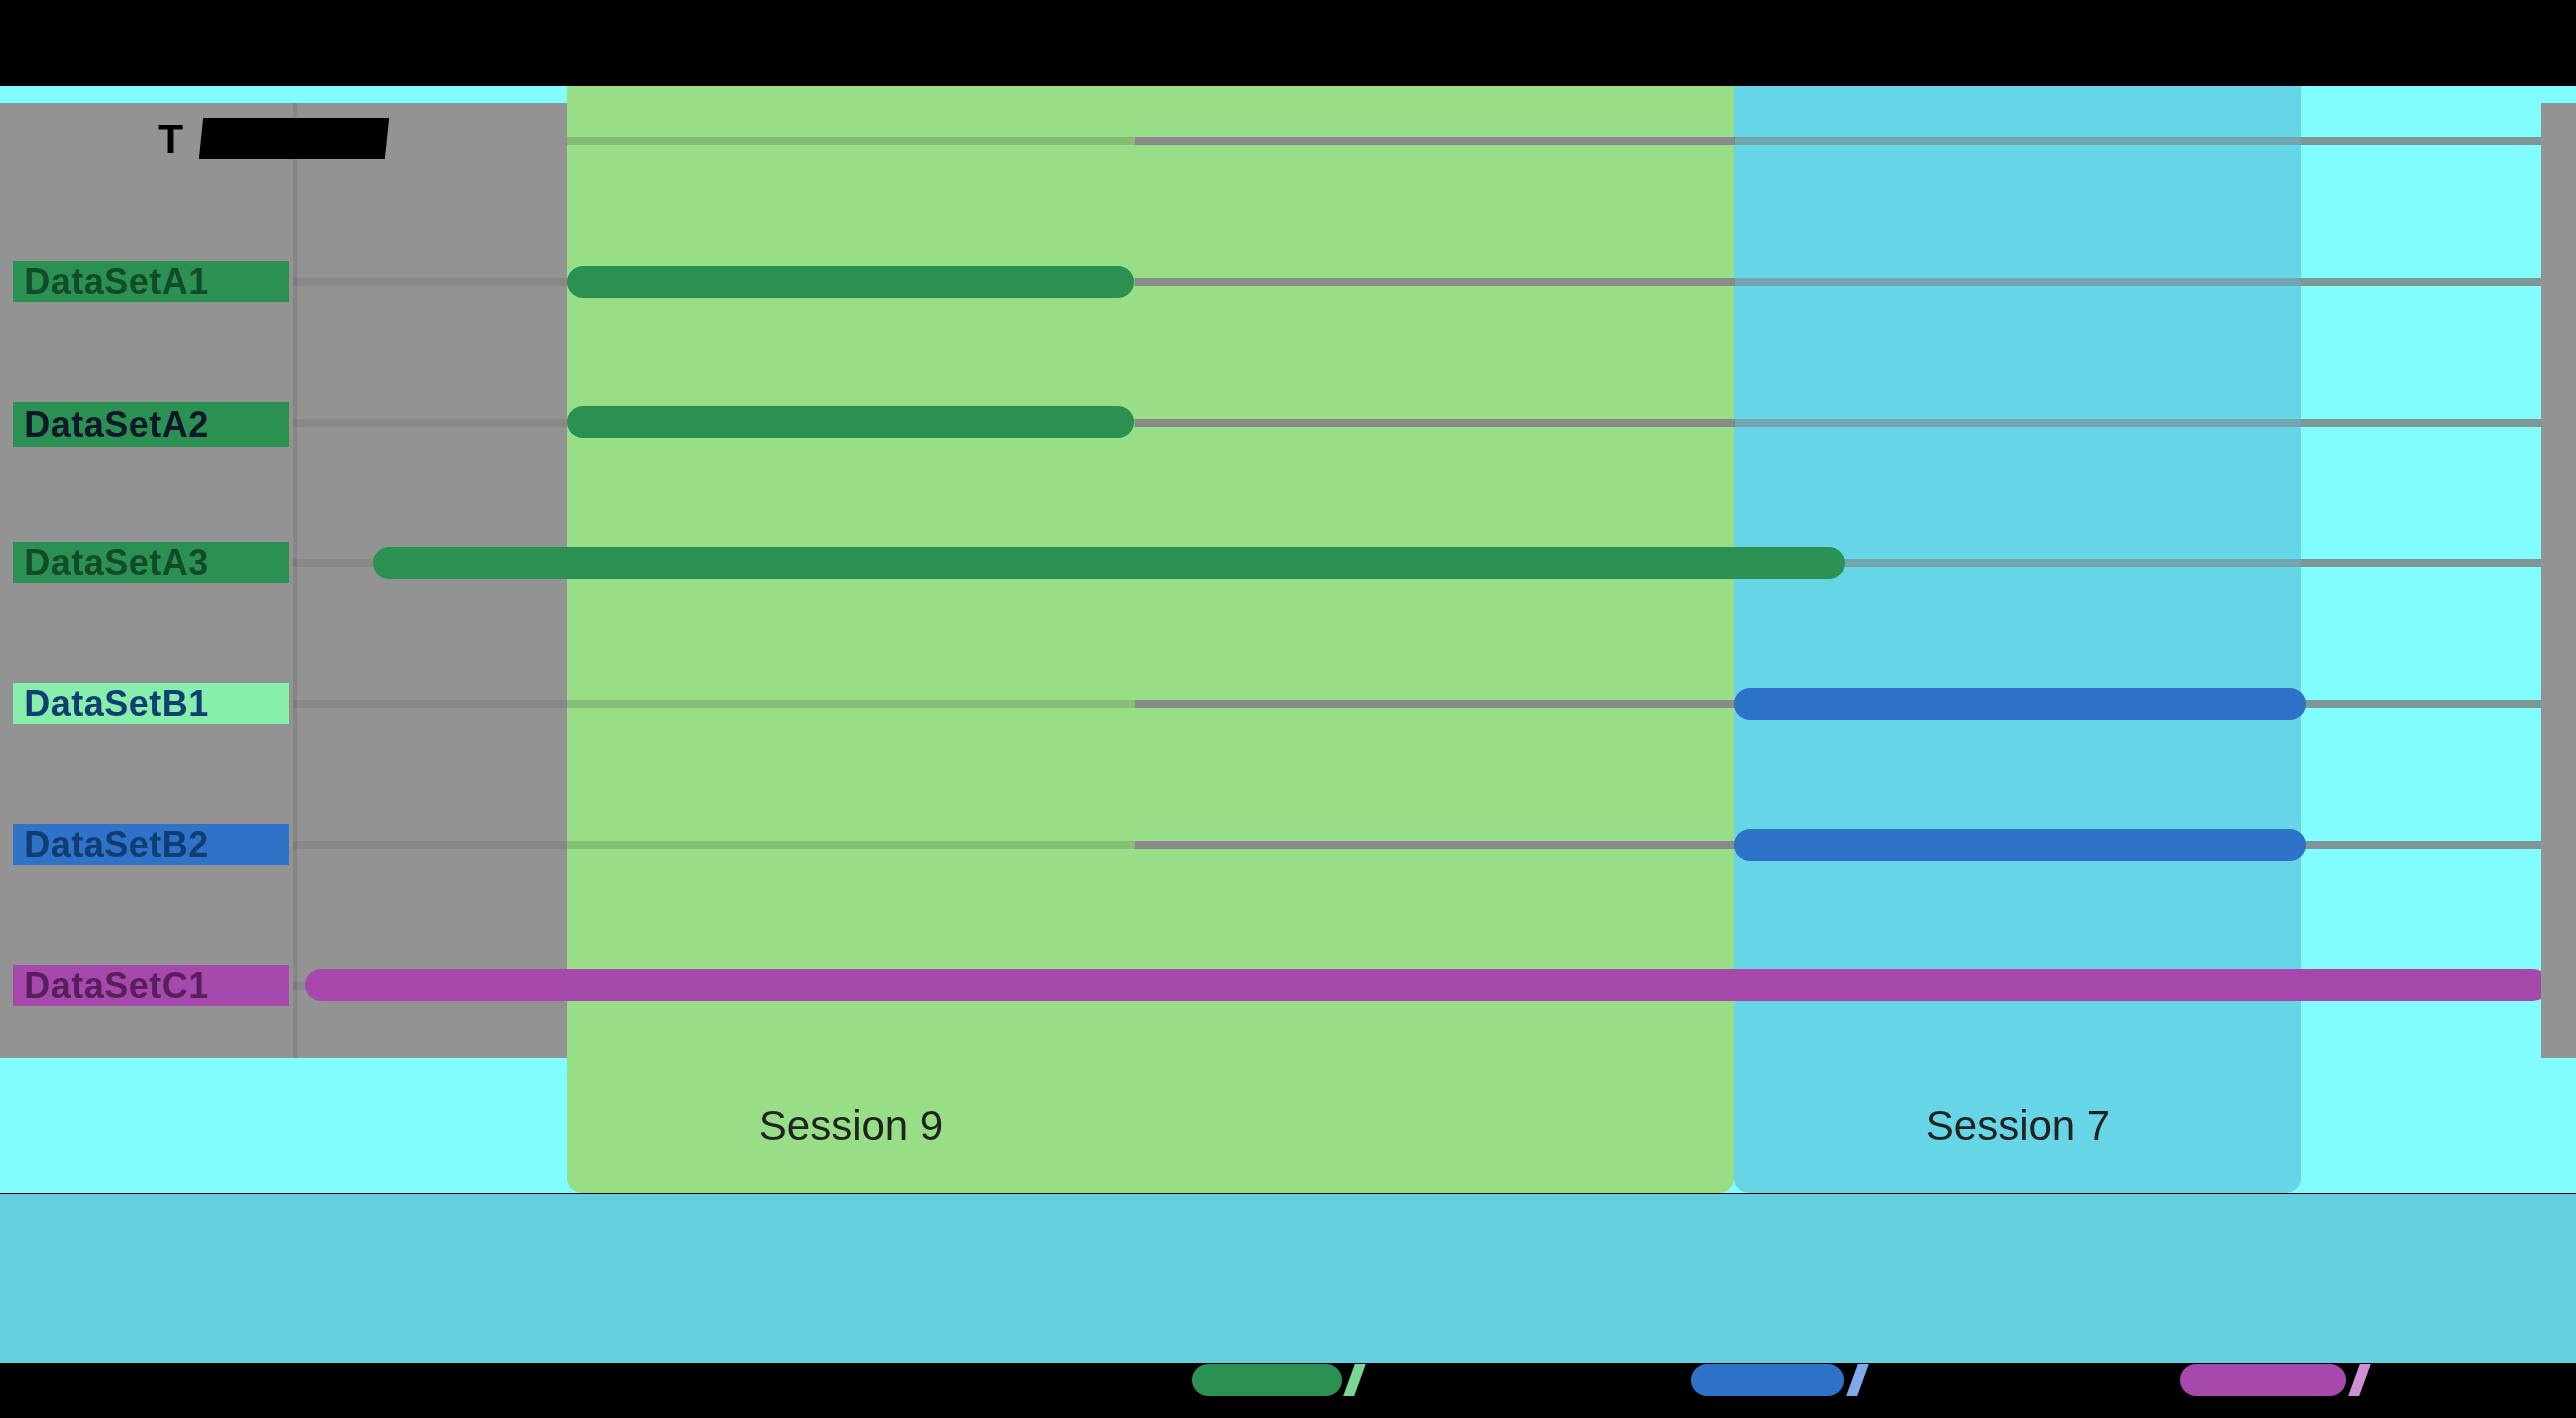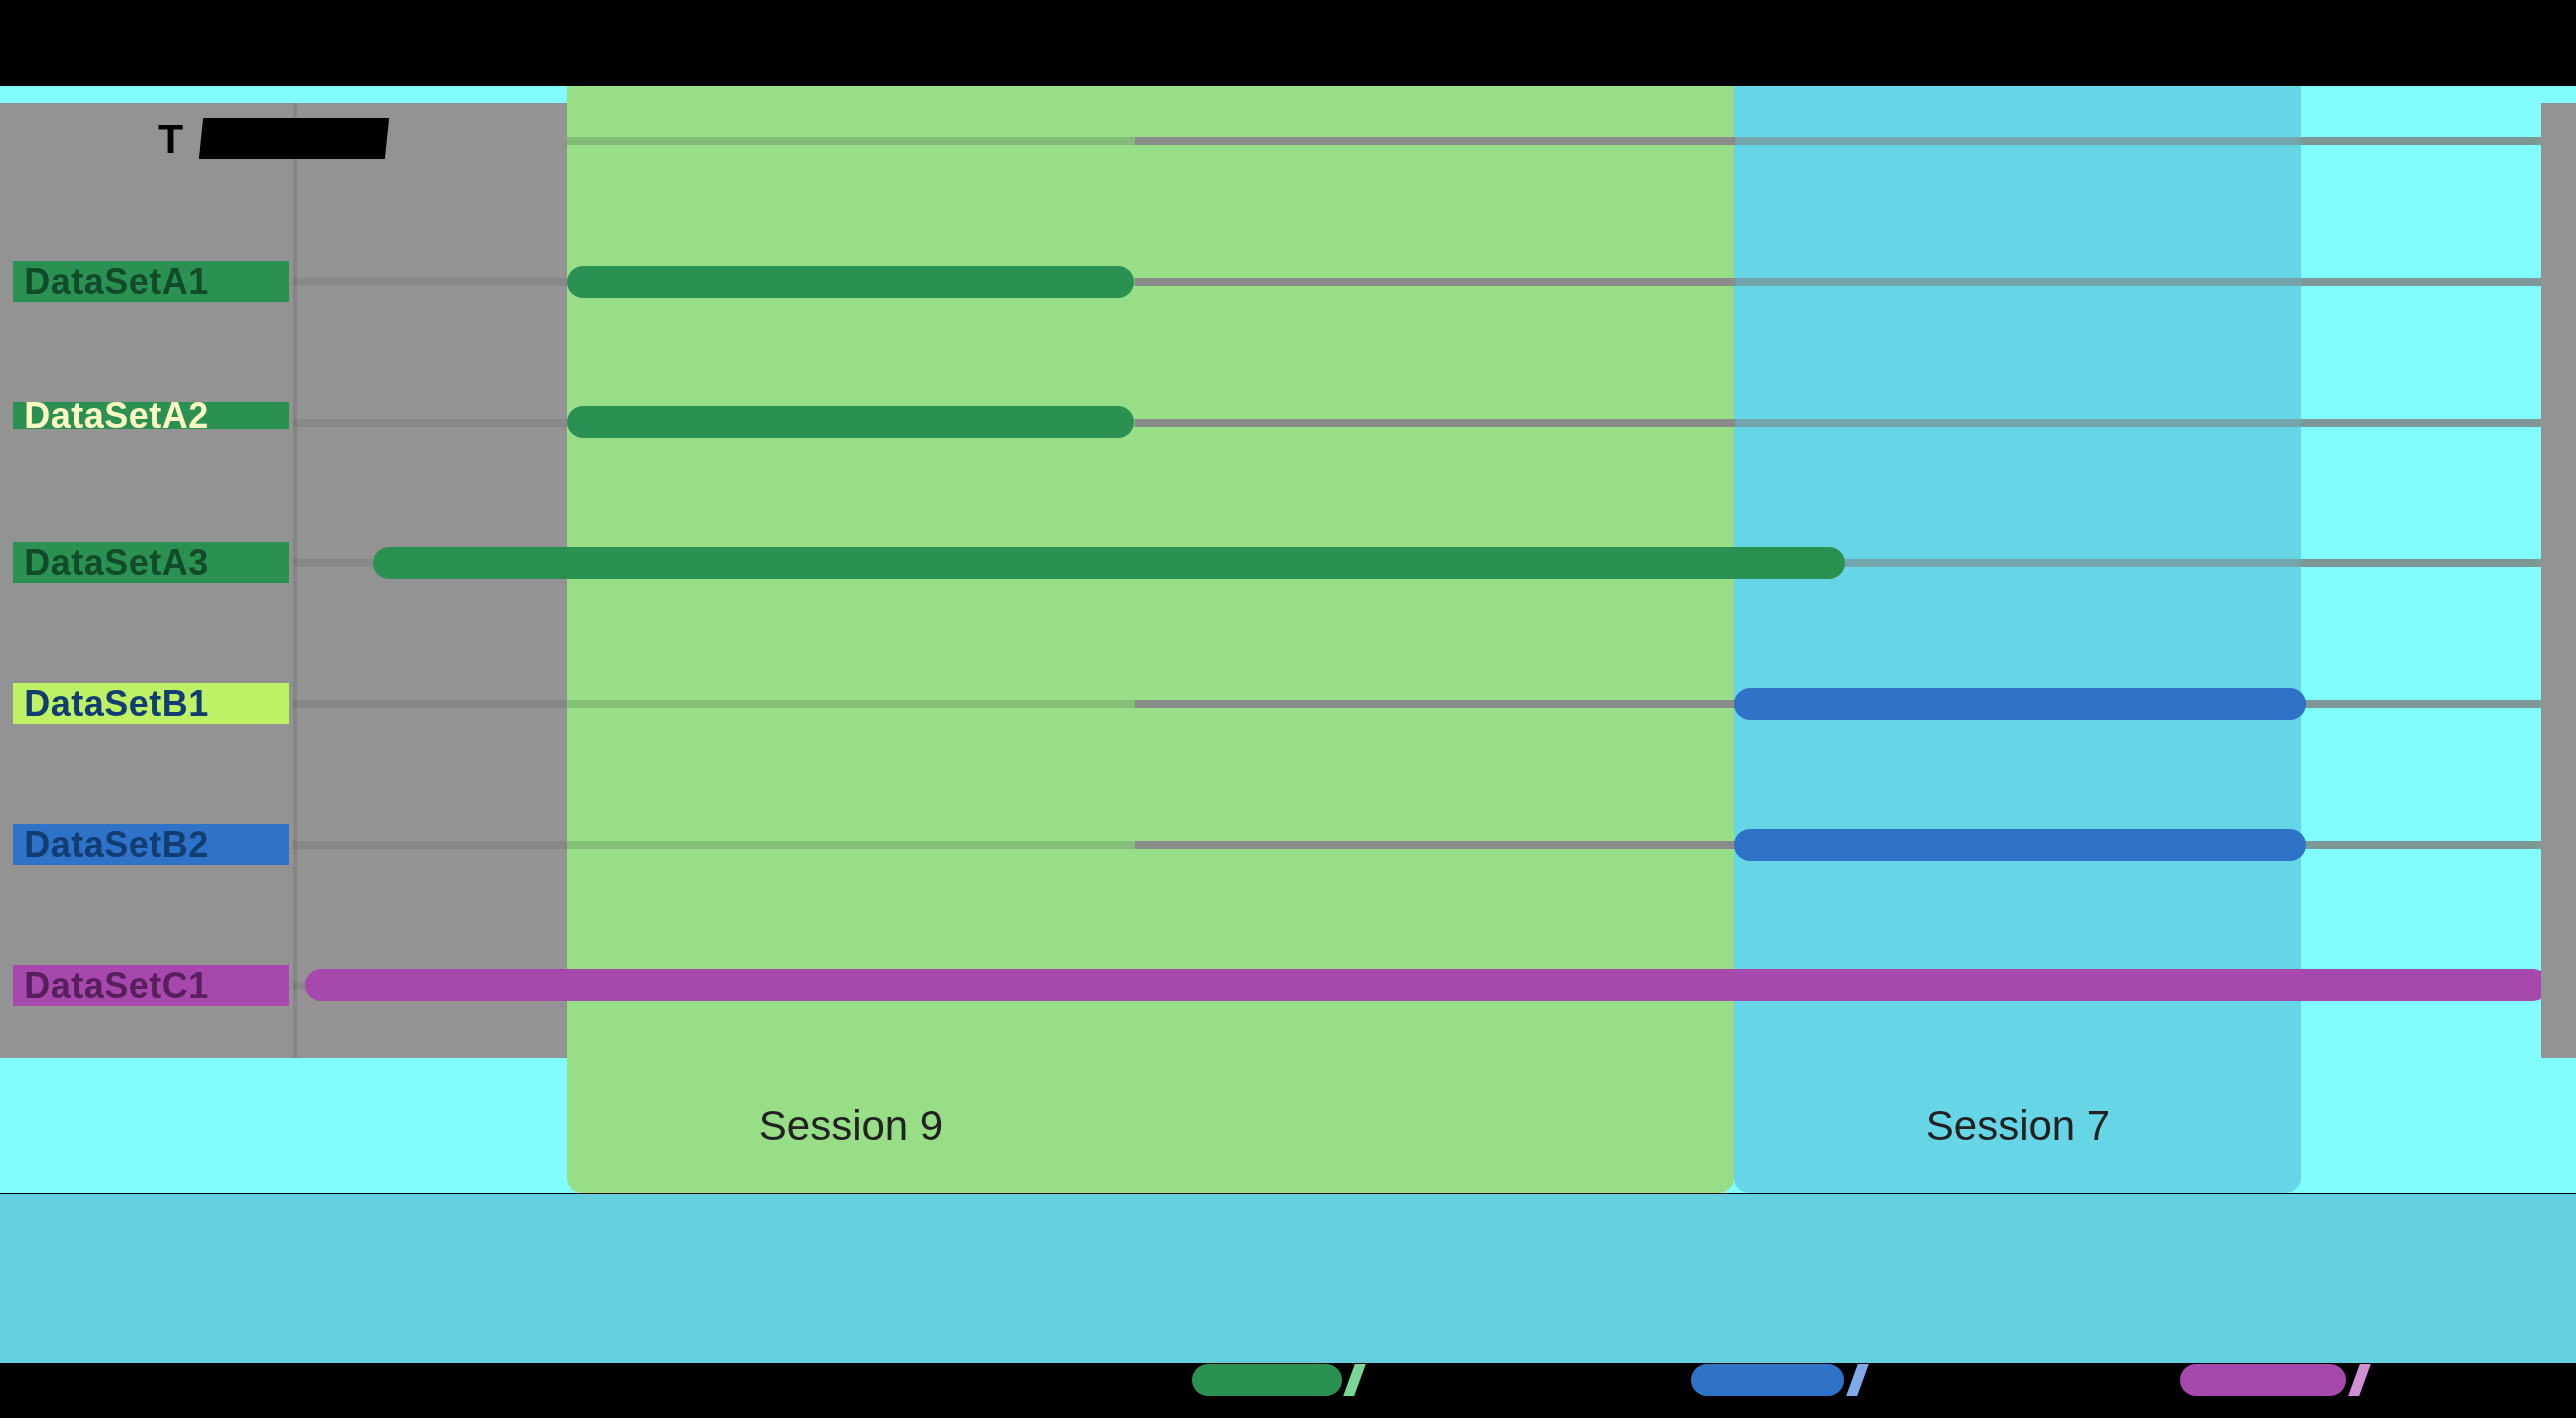--- a/index.html
+++ b/index.html
@@ -64,23 +64,23 @@
     <div style="position: absolute; left: 1135px; top: 982px; width: 600px; height: 8.4px; background: rgb(138, 138, 138); z-index: 3;"></div>
     <div style="position: absolute; left: 1734px; top: 982px; width: 567px; height: 8.4px; background: rgba(125, 125, 125, 0.55); z-index: 3;"></div>
     <div style="position: absolute; left: 2301px; top: 982px; width: 240px; height: 8.4px; background: rgba(125, 125, 125, 0.8); z-index: 3;"></div>
     <div class="bar" style="position: absolute; left: 567px; top: 266px; width: 567px; height: 32px; background: rgb(43, 145, 83); border-radius: 16px; z-index: 4;"></div>
     <div class="bar" style="position: absolute; left: 567px; top: 406px; width: 567px; height: 32px; background: rgb(43, 145, 83); border-radius: 16px; z-index: 4;"></div>
     <div class="bar" style="position: absolute; left: 373px; top: 547px; width: 1472px; height: 32px; background: rgb(43, 145, 83); border-radius: 16px; z-index: 4;"></div>
     <div class="bar" style="position: absolute; left: 1734px; top: 688px; width: 572px; height: 32px; background: rgb(46, 115, 200); border-radius: 16px; z-index: 4;"></div>
     <div class="bar" style="position: absolute; left: 1734px; top: 829px; width: 572px; height: 32px; background: rgb(46, 115, 200); border-radius: 16px; z-index: 4;"></div>
     <div class="bar" style="position: absolute; left: 305px; top: 969px; width: 2244px; height: 32px; background: rgb(167, 72, 172); border-radius: 16px; z-index: 4;"></div>
     <div class="chip" style="position: absolute; left: 13px; top: 261px; width: 276px; height: 41px; background: rgb(43, 145, 83); z-index: 7; color: rgb(18, 75, 42);">DataSetA1</div>
-    <div class="chip" style="position: absolute; left: 13px; top: 402px; width: 276px; height: 27px; background: rgb(43, 145, 83); z-index: 7; color: #fef9c3;">DataSetA2</div>
+    <div class="chip" style="position: absolute; left: 13px; top: 402px; width: 276px; height: 45px; background: rgb(43, 145, 83); z-index: 7; color: #0f172a;">DataSetA2</div>
     <div class="chip" style="position: absolute; left: 13px; top: 542px; width: 276px; height: 41px; background: rgb(43, 145, 83); z-index: 7; color: rgb(18, 75, 42);">DataSetA3</div>
-    <div class="chip" style="position: absolute; left: 13px; top: 683px; width: 276px; height: 41px; background: #bef264; z-index: 7; color: rgb(18, 61, 115);">DataSetB1</div>
+    <div class="chip" style="position: absolute; left: 13px; top: 683px; width: 276px; height: 41px; background: #86efac; z-index: 7; color: rgb(18, 61, 115);">DataSetB1</div>
     <div class="chip" style="position: absolute; left: 13px; top: 824px; width: 276px; height: 41px; background: rgb(46, 115, 200); z-index: 7; color: rgb(18, 61, 115);">DataSetB2</div>
     <div class="chip" style="position: absolute; left: 13px; top: 965px; width: 276px; height: 41px; background: rgb(167, 72, 172); z-index: 7; color: rgb(87, 31, 91);">DataSetC1</div>
     <div class="legend-pill" style="position: absolute; left: 1192px; top: 1364px; width: 150px; height: 32px; background: rgb(43, 145, 83);"></div>
     <div class="legend-slash" style="position: absolute; left: 1349px; top: 1364px; width: 11.3px; height: 32px; background: rgb(121, 214, 147);"></div>
     <div class="legend-pill" style="position: absolute; left: 1691px; top: 1364px; width: 153px; height: 32px; background: rgb(46, 115, 200);"></div>
     <div class="legend-slash" style="position: absolute; left: 1852px; top: 1364px; width: 11.3px; height: 32px; background: rgb(127, 169, 232);"></div>
     <div class="legend-pill" style="position: absolute; left: 2180px; top: 1364px; width: 166px; height: 32px; background: rgb(167, 72, 172);"></div>
     <div class="legend-slash" style="position: absolute; left: 2354px; top: 1364px; width: 11.3px; height: 32px; background: rgb(207, 143, 210);"></div>
     <div class="redaction" style="position: absolute; left: 201px; top: 118px; width: 186px; height: 41px;"></div>
   </div>

